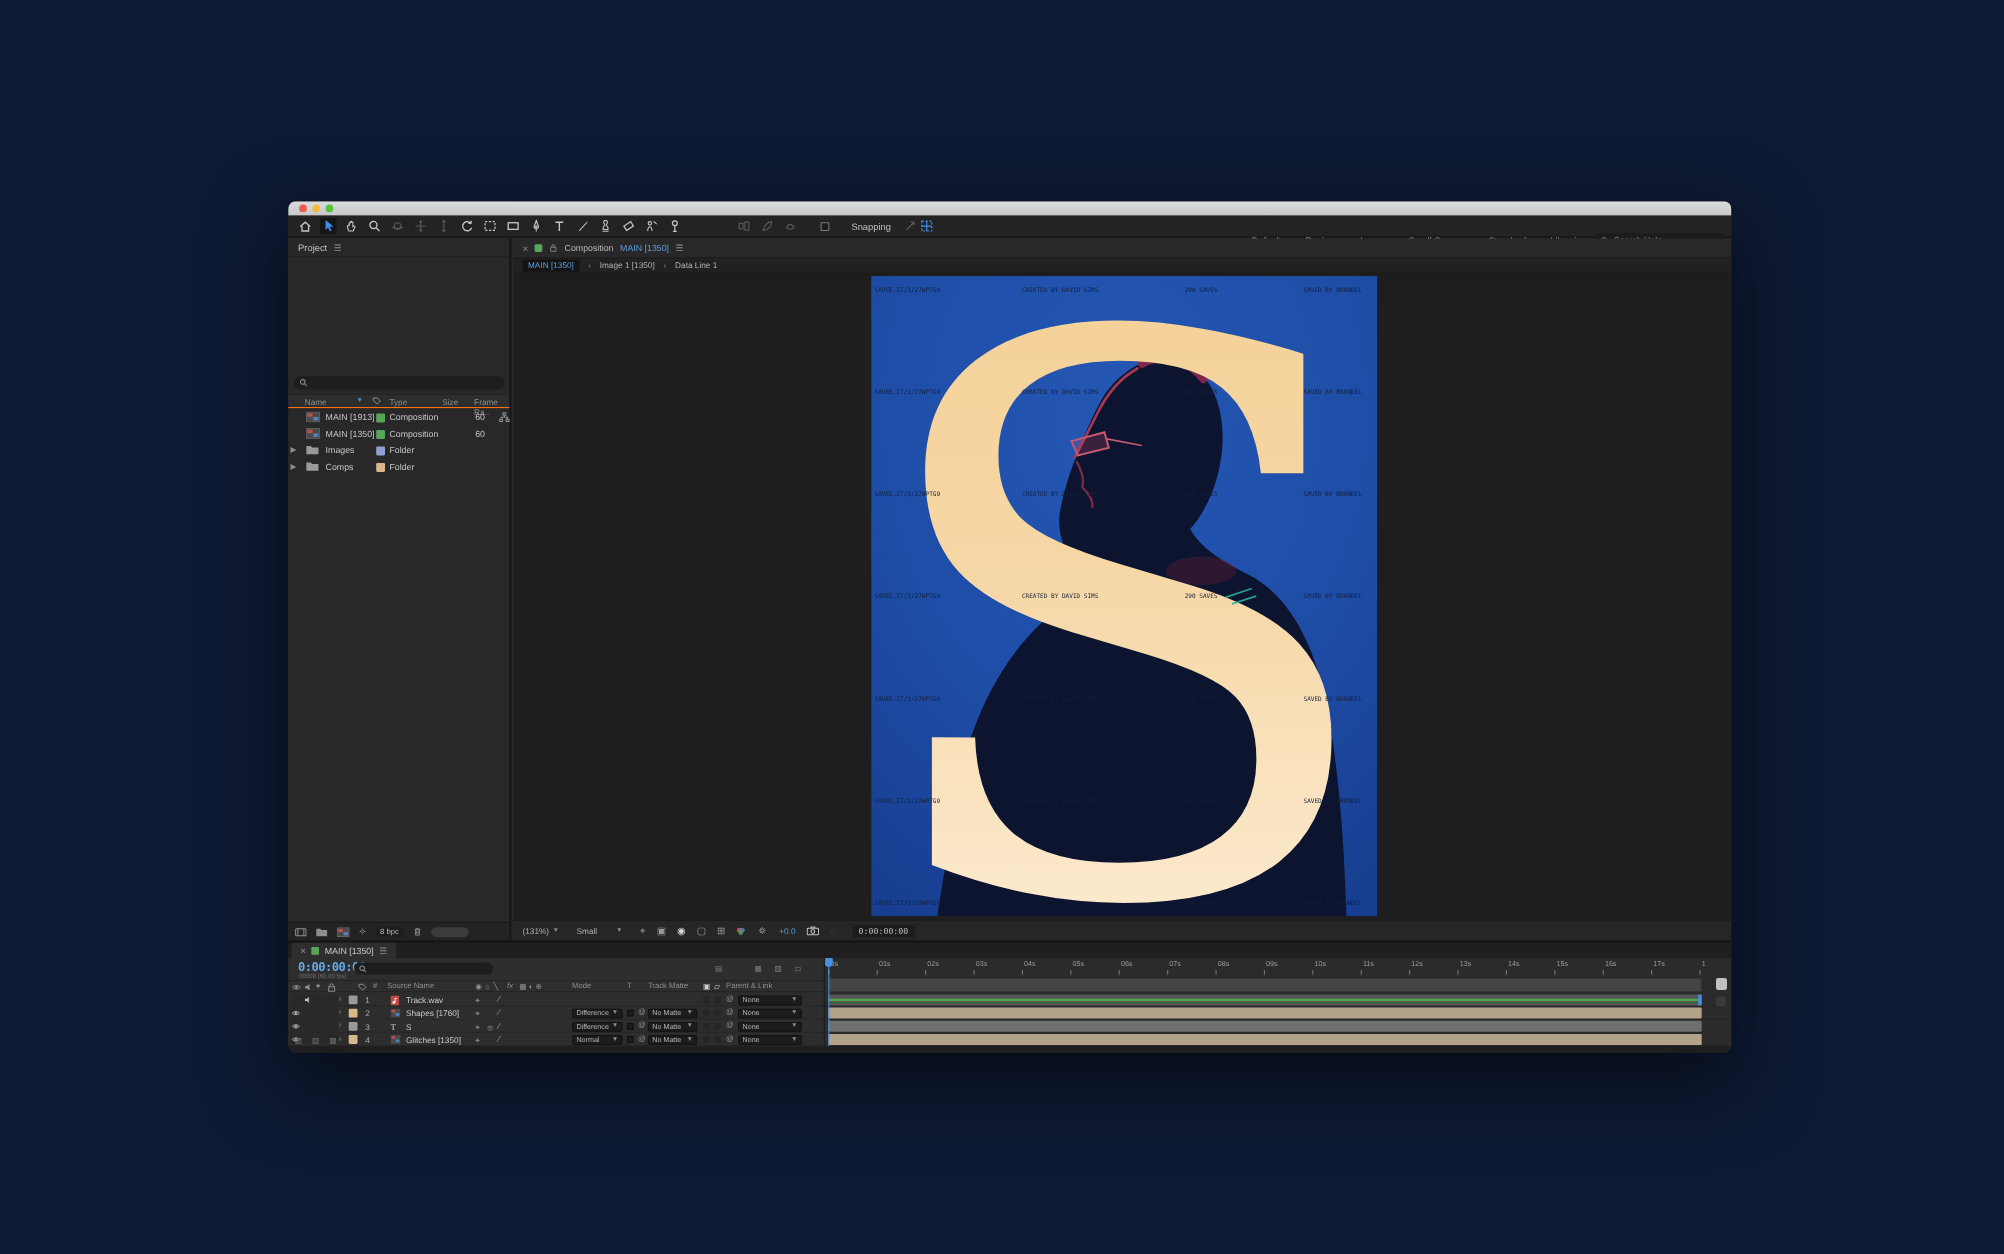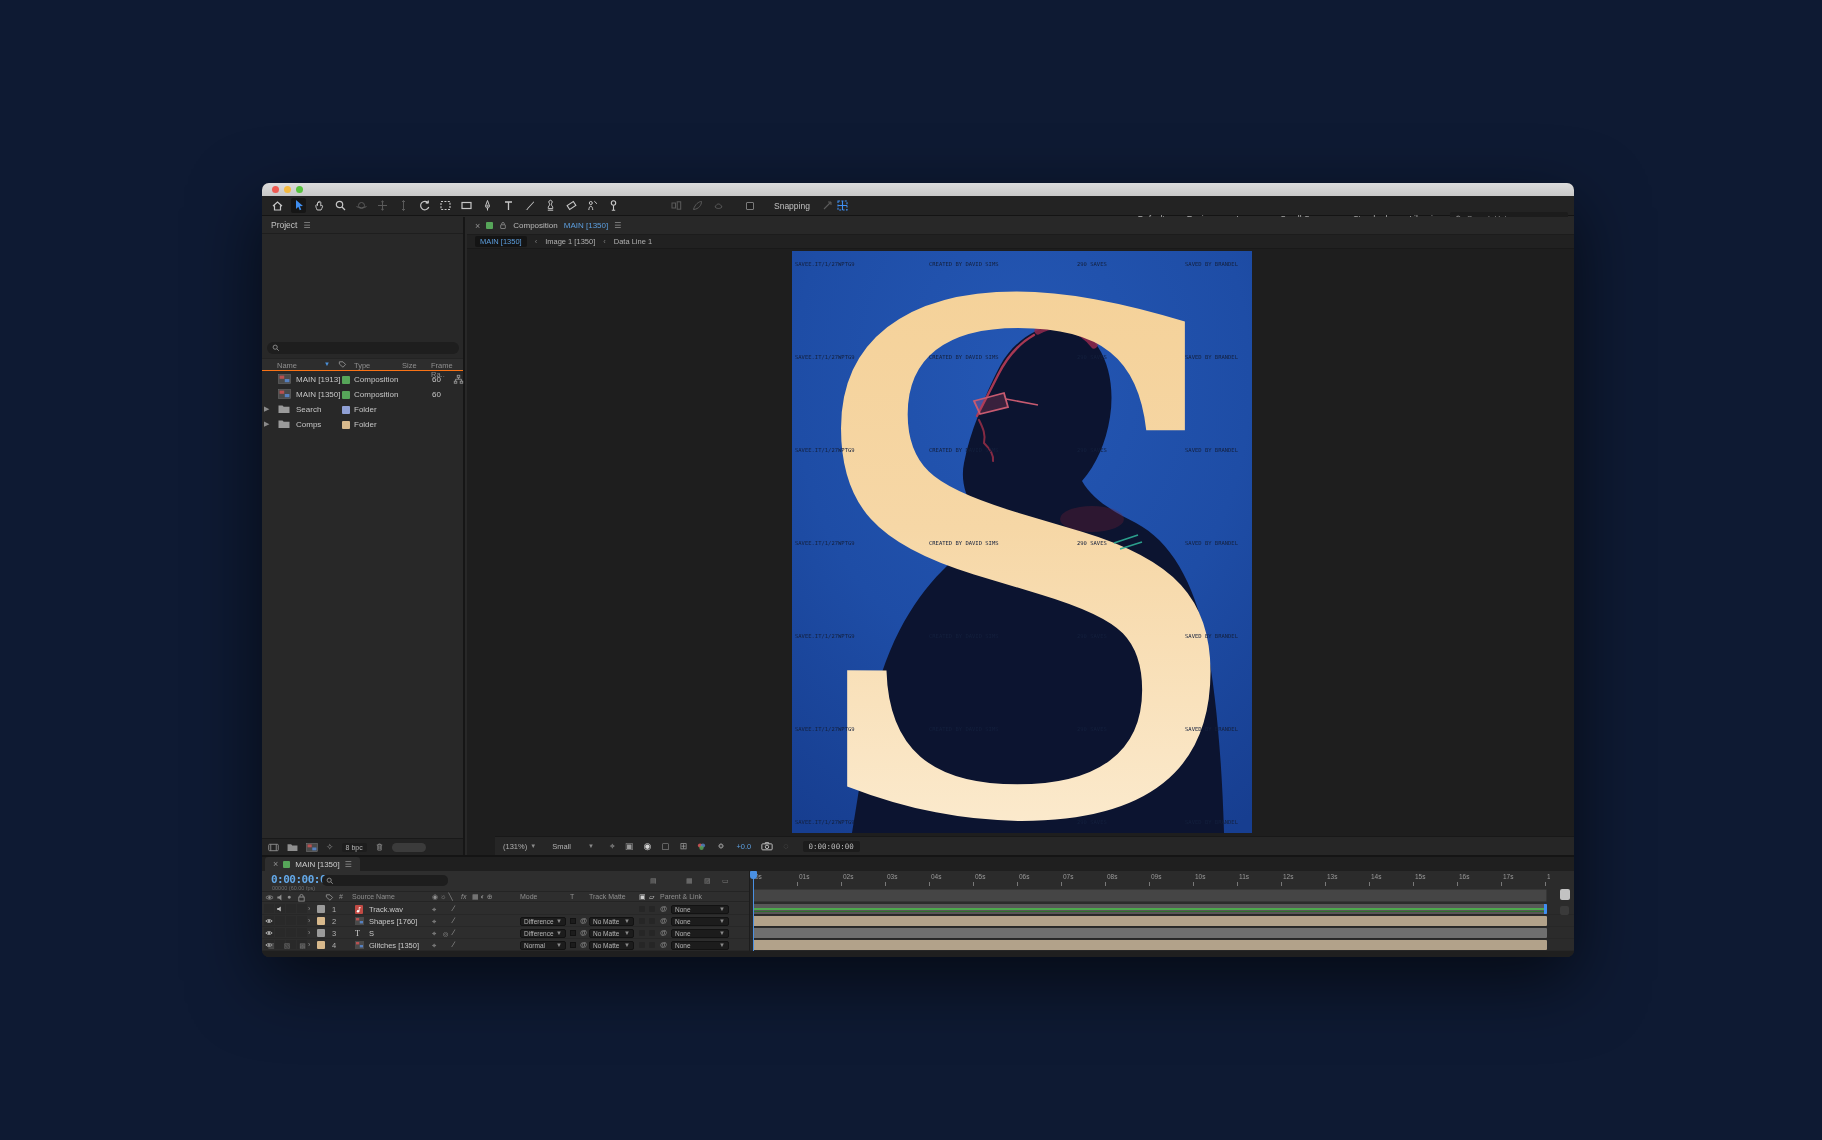--- a/index.html
+++ b/index.html
@@ -57,21 +57,21 @@
   #vtab{position:absolute;left:0;top:0;width:100%;height:18px;background:#282828;border-bottom:1px solid #1c1c1c;
     display:flex;align-items:center;gap:6px;padding-left:8px;}
   .close-x{color:#8f8f8f;font-size:9px;}
   .grn-sq{width:7px;height:7px;background:#56a559;border-radius:1px;}
   .blue-txt{color:#5c9ede;}
   #vcrumbs{position:absolute;left:0;top:18px;width:100%;height:14px;background:#212121;border-bottom:1px solid #191919;
     display:flex;align-items:center;gap:8px;padding-left:8px;font-size:7.5px;color:#b0b0b0;}
   .crumb-chip{background:#141414;border-radius:2px;padding:1px 5px;color:#5c9ede;}
   .crumb-sep{color:#7d7d7d;}
   #vbottom{position:absolute;left:0;bottom:0;width:100%;height:19px;background:#262626;border-top:1px solid #181818;
-    display:flex;align-items:center;color:#b0b0b0;font-size:7.5px;margin-left:28px;}
+    display:flex;align-items:center;color:#b0b0b0;font-size:7.5px;}
   .vb{margin-left:10px;display:flex;align-items:center;gap:3px;white-space:nowrap;}
   .caret{color:#8a8a8a;font-size:6px;}
   .vic{color:#9a9a9a;font-size:9px;}
   .tc-chip{background:#1c1c1c;border-radius:2px;padding:1px 6px;font-family:"DejaVu Sans Mono",monospace;color:#bdbdbd;}
   
   #poster{position:absolute;left:325px;top:34px;width:460px;height:582px;}
   #poster svg{position:absolute;left:0;top:0;}
   #prow-host{position:absolute;left:0;top:0;width:100%;height:100%;}
   .prow{position:absolute;left:0;width:100%;height:7px;font-family:"DejaVu Sans Mono",monospace;
     font-size:5.5px;color:#14203d;letter-spacing:0;}
@@ -368,21 +368,21 @@
       </div>
 
       <div class="prj-row" data-kind="folder">
         <span class="tw">▶</span>
 
         <span class="ic ic-folder">
           <svg width="12" height="10" viewBox="0 0 12 10" fill="#9a9a9a">
               <path d="M0.5 1.5 H4.5 L5.7 2.8 H11.5 V9 H0.5 Z"></path>
             </svg>
         </span>
-        <span class="prj-name">Search</span>
+        <span class="prj-name">Images</span>
         <span class="prj-swatch" style="background: rgb(143, 159, 212);"></span>
         <span class="prj-type">Folder</span>
         <span class="prj-rate"></span>
 
       </div>
 
       <div class="prj-row" data-kind="folder">
         <span class="tw">▶</span>
 
         <span class="ic ic-folder">

